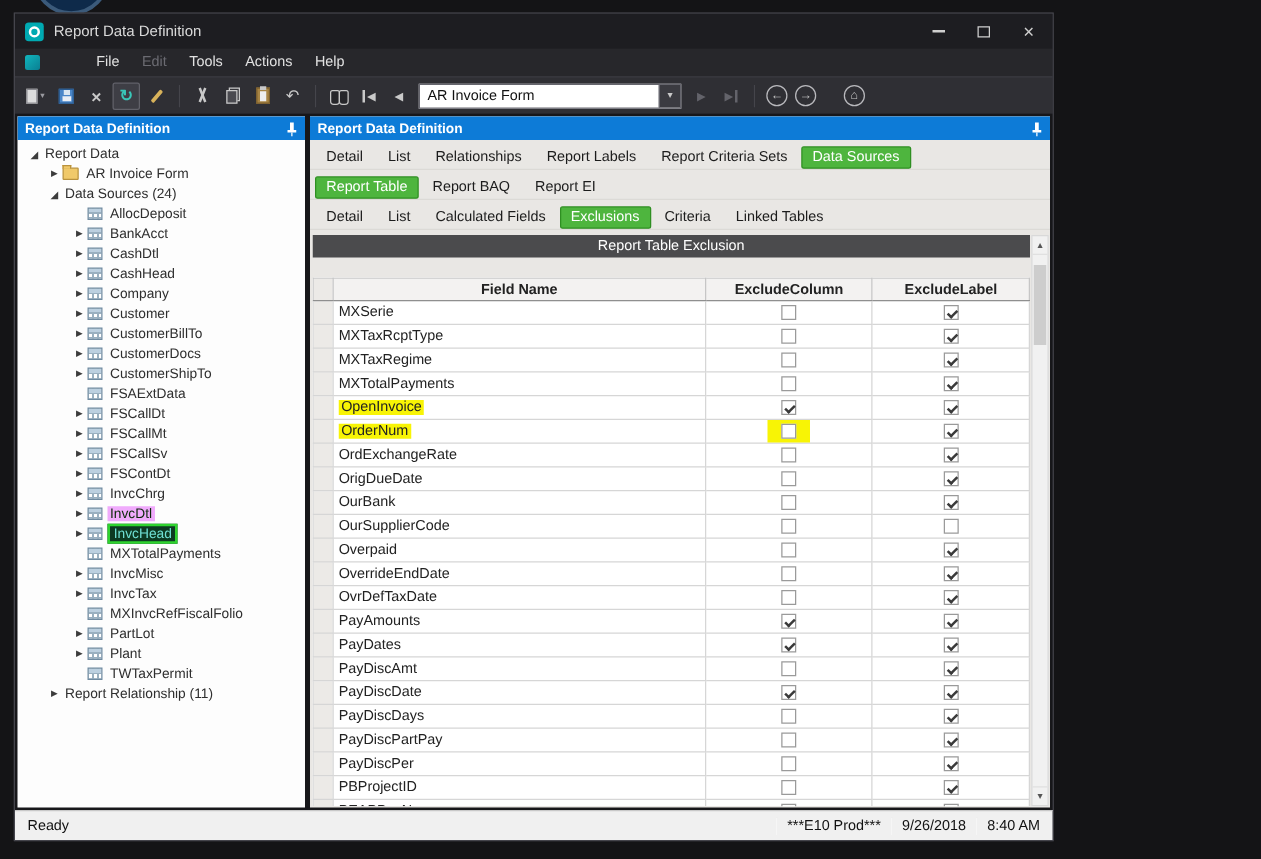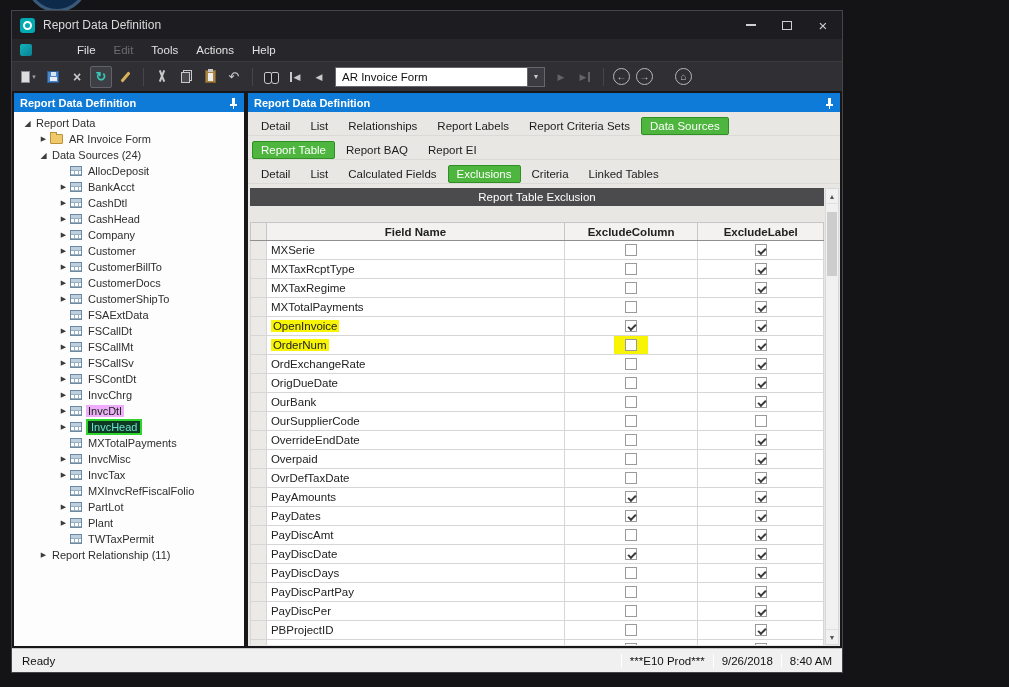--- a/index.html
+++ b/index.html
@@ -479,27 +479,27 @@
                       <td class="cbcell"><span class="cb checked"></span></td>
                     </tr>
                     <tr>
                       <td class="ind"></td>
                       <td class="field"><span>OurSupplierCode</span></td>
                       <td class="cbcell"><span class="cb"></span></td>
                       <td class="cbcell"><span class="cb"></span></td>
                     </tr>
                     <tr>
                       <td class="ind"></td>
+                      <td class="field"><span>Overpaid</span></td>
+                      <td class="cbcell"><span class="cb"></span></td>
+                      <td class="cbcell"><span class="cb checked"></span></td>
+                    </tr>
+                    <tr>
+                      <td class="ind"></td>
                       <td class="field"><span>OverrideEndDate</span></td>
-                      <td class="cbcell"><span class="cb"></span></td>
-                      <td class="cbcell"><span class="cb checked"></span></td>
-                    </tr>
-                    <tr>
-                      <td class="ind"></td>
-                      <td class="field"><span>Overpaid</span></td>
                       <td class="cbcell"><span class="cb"></span></td>
                       <td class="cbcell"><span class="cb checked"></span></td>
                     </tr>
                     <tr>
                       <td class="ind"></td>
                       <td class="field"><span>OvrDefTaxDate</span></td>
                       <td class="cbcell"><span class="cb"></span></td>
                       <td class="cbcell"><span class="cb checked"></span></td>
                     </tr>
                     <tr>

